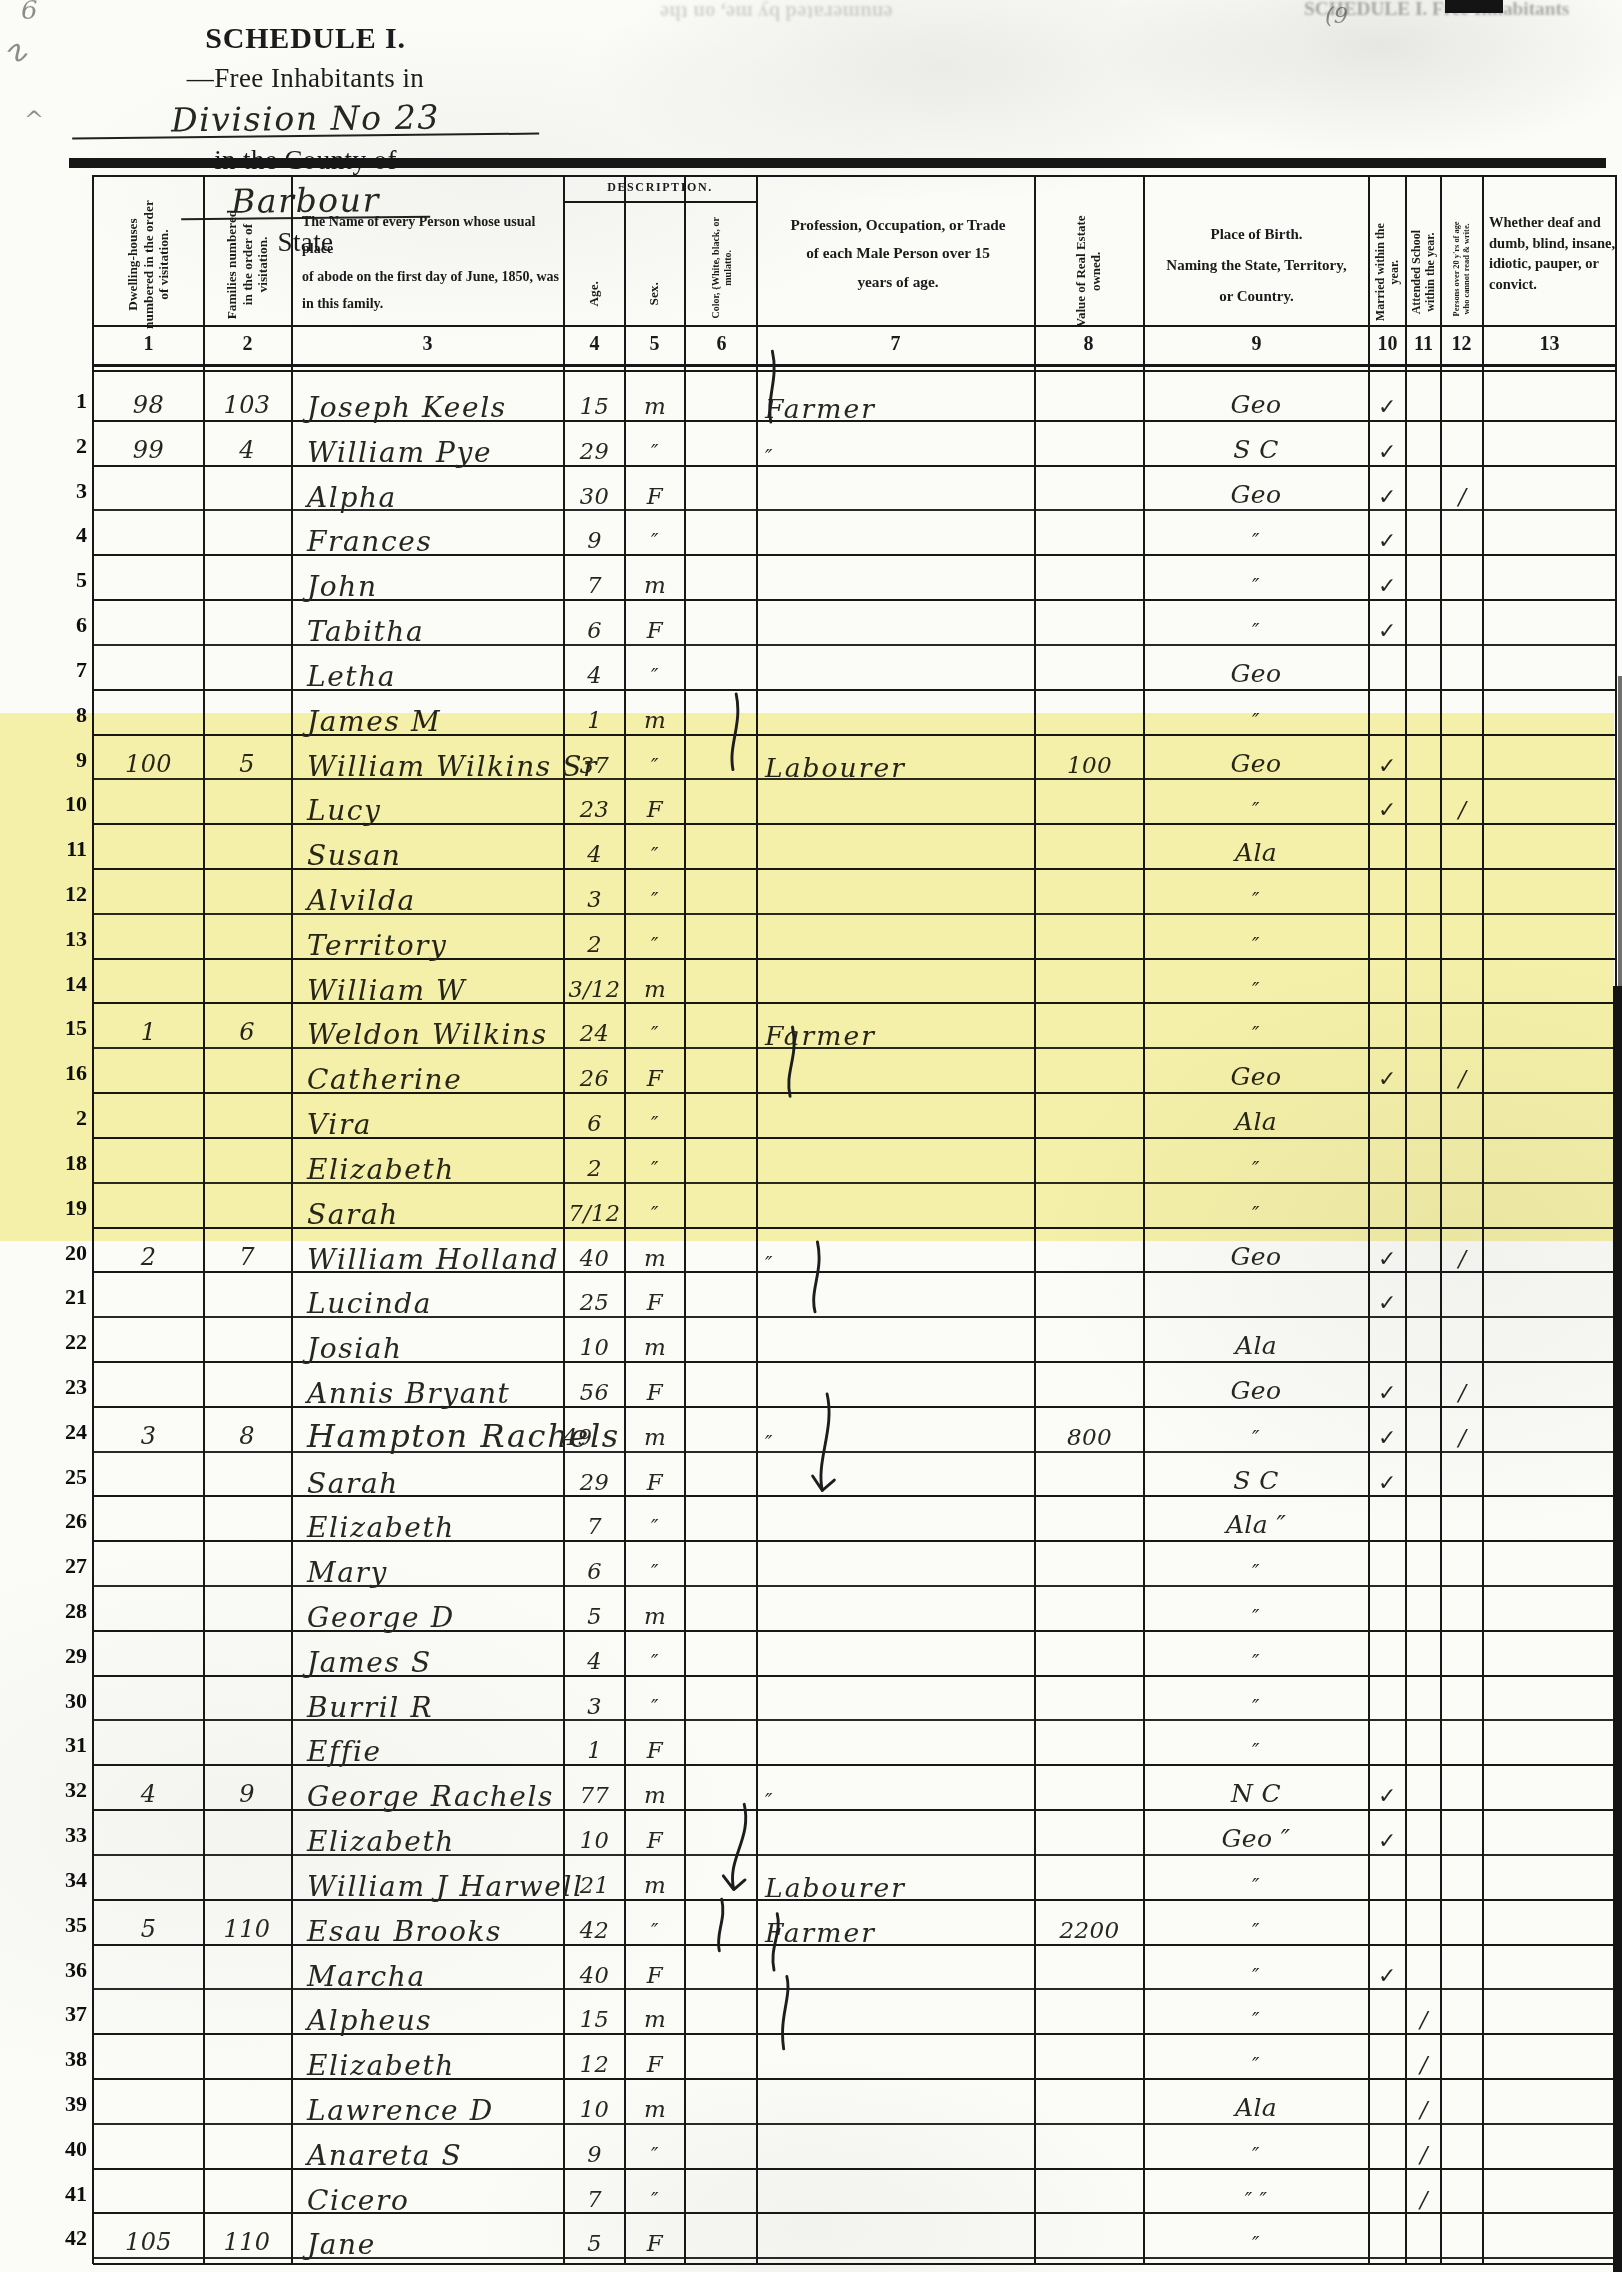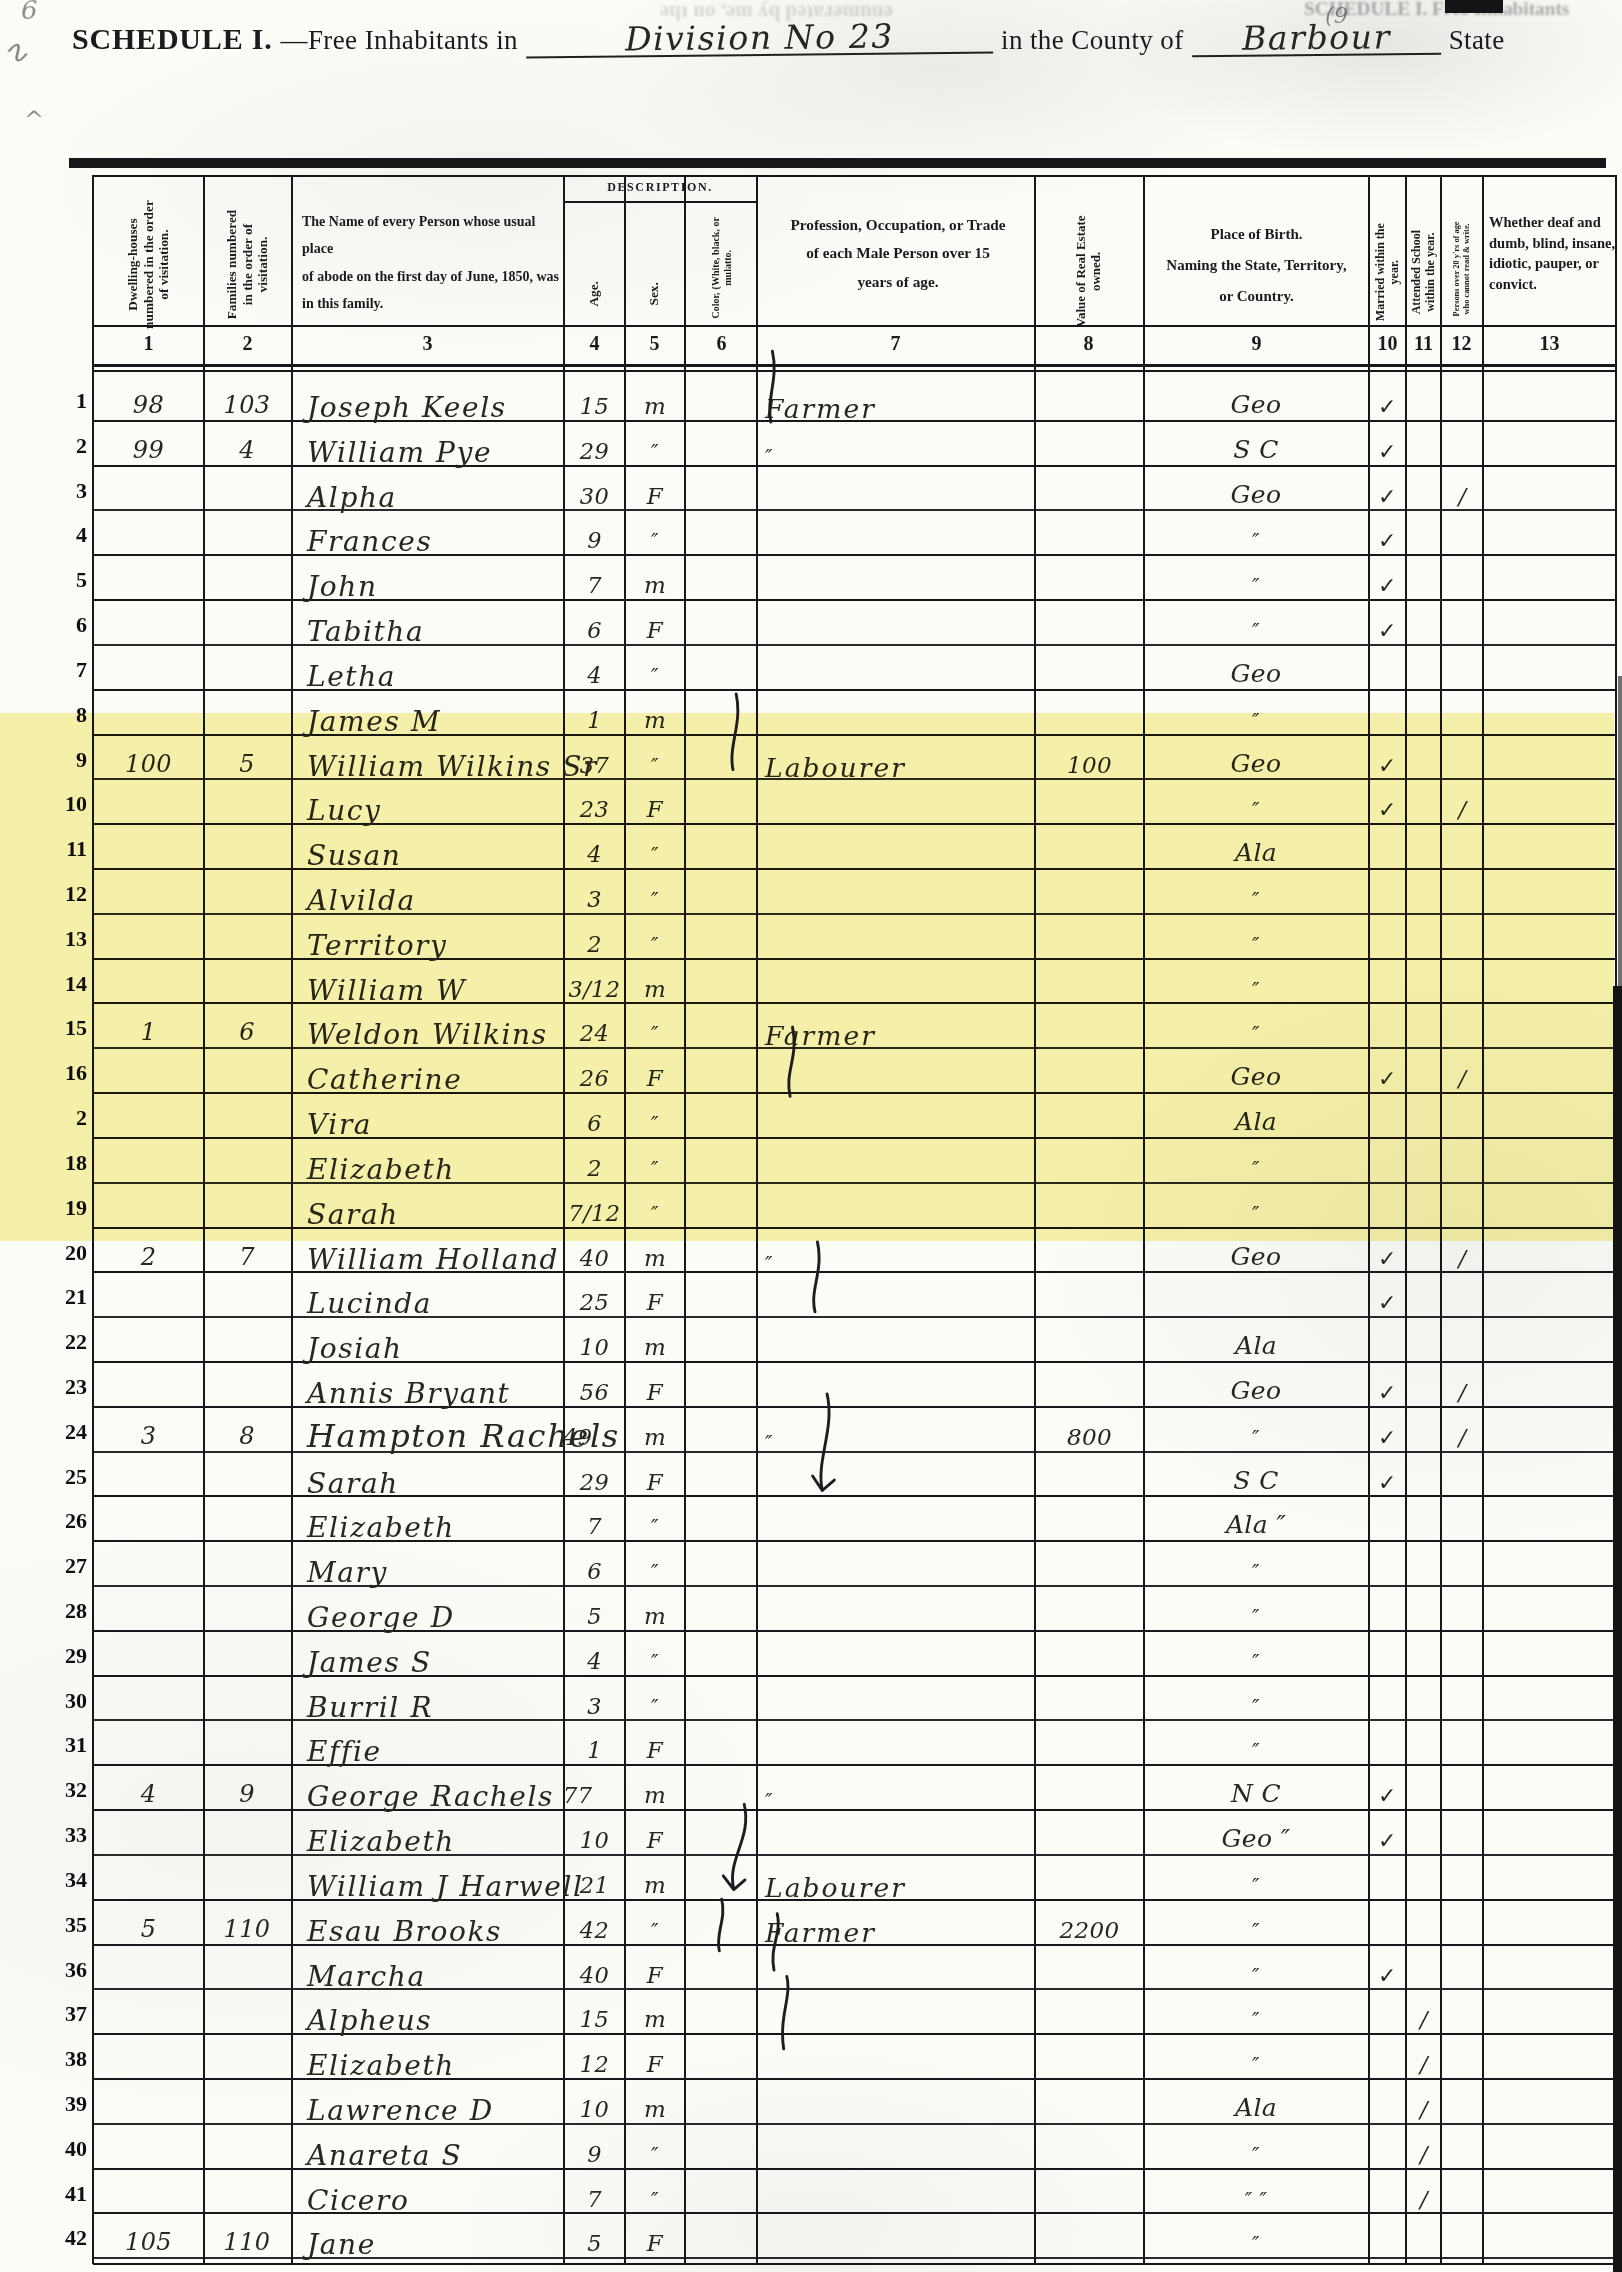--- a/index.html
+++ b/index.html
@@ -8,21 +8,21 @@
     background-color:#fbfbf8;
     background-image:
       radial-gradient(499px 193px at 58% 3%, rgba(90,90,90,0.10), rgba(0,0,0,0) 70%),
       radial-gradient(402px 161px at 85% 2%, rgba(80,80,80,0.12), rgba(0,0,0,0) 70%),
       radial-gradient(644px 241px at 30% 8%, rgba(100,100,100,0.06), rgba(0,0,0,0) 70%),
       radial-gradient(563px 402px at 90% 55%, rgba(110,110,110,0.07), rgba(0,0,0,0) 75%),
       radial-gradient(724px 402px at 15% 80%, rgba(110,110,110,0.05), rgba(0,0,0,0) 75%),
       radial-gradient(483px 241px at 50% 98%, rgba(90,90,90,0.06), rgba(0,0,0,0) 75%);}
   .printed{font-family:"Liberation Serif",serif;font-weight:bold;}
   .hw{font-family:"DejaVu Serif",serif;font-style:italic;color:#27261f;}
-  .headline{position:absolute;display:flex;align-items:flex-end;white-space:nowrap;}
+  .headline{position:absolute;display:flex;align-items:center;white-space:nowrap;flex-direction:column;}
   .h-label{font-size:27px;font-weight:normal;letter-spacing:0.4px;}
   .sched{font-size:30px;font-weight:bold;letter-spacing:0.8px;}
   .blank{display:inline-block;border-bottom:2.4px solid #20201c;text-align:center;
          font-size:33px;letter-spacing:1.6px;padding:0 8px 0 8px;line-height:1.0;transform:rotate(-0.6deg);}
   .blank.noline{border-bottom:none;}
   .marshal-title{font-size:20px;font-weight:bold;}
   .rule{position:absolute;background:#171717;}
   .vlabel{position:absolute;transform:rotate(-90deg);transform-origin:center center;
           text-align:center;font-weight:bold;line-height:1.18;}
   .hcell{position:absolute;font-weight:bold;}
@@ -414,21 +414,21 @@
         <div class="cell hw" style="left: 307px; bottom: -4px; position: absolute; font-size: 28px; letter-spacing: 1.6px;">Effie</div>
         <div class="cell hw" style="left: 563px; bottom: 0.8px; position: absolute; font-size: 22.5px; letter-spacing: 0.4px; width: 63px; text-align: center;">1</div>
         <div class="cell hw" style="left: 626px; bottom: 0.8px; position: absolute; font-size: 23px; letter-spacing: 0.4px; width: 58px; text-align: center;">F</div>
         <div class="cell hw" style="left: 1145px; bottom: 0.8px; position: absolute; font-size: 20px; letter-spacing: 0.4px; width: 222px; text-align: center;">″</div>
       </div>
       <div style="position: absolute; left: 0px; top: 1764px; width: 1622px; height: 45px;">
         <div class="rownum" style="left: 24px; width: 63px; bottom: 6.4px; position: absolute;">32</div>
         <div class="cell hw" style="left: 97px; bottom: 0.8px; position: absolute; font-size: 24px; letter-spacing: 0.4px; width: 103px; text-align: center;">4</div>
         <div class="cell hw" style="left: 206px; bottom: 0.8px; position: absolute; font-size: 24px; letter-spacing: 0.4px; width: 82px; text-align: center;">9</div>
         <div class="cell hw" style="left: 307px; bottom: -4px; position: absolute; font-size: 28px; letter-spacing: 1.6px;">George Rachels</div>
-        <div class="cell hw" style="left: 563px; bottom: 0.8px; position: absolute; font-size: 22.5px; letter-spacing: 0.4px; width: 63px; ">77</div>
+        <div class="cell hw" style="left: 563px; bottom: 0.8px; position: absolute; font-size: 22.5px; letter-spacing: 0.4px; width: 63px; text-align: center;">77</div>
         <div class="cell hw" style="left: 626px; bottom: 0.8px; position: absolute; font-size: 23px; letter-spacing: 0.4px; width: 58px; text-align: center;">m</div>
         <div class="cell hw" style="left: 765px; bottom: -4px; position: absolute; font-size: 20px; letter-spacing: 2px;">″</div>
         <div class="cell hw" style="left: 1145px; bottom: 0.8px; position: absolute; font-size: 25px; letter-spacing: 0.4px; width: 222px; text-align: center;">N C</div>
         <div class="cell hw" style="left: 1370px; bottom: 0.8px; position: absolute; font-size: 22px; letter-spacing: 0.4px; width: 35px; text-align: center; font-family: &quot;DejaVu Sans&quot;, sans-serif; font-style: normal; font-weight: bold;">✓</div>
       </div>
       <div style="position: absolute; left: 0px; top: 1809px; width: 1622px; height: 45px;">
         <div class="rownum" style="left: 24px; width: 63px; bottom: 6.4px; position: absolute;">33</div>
         <div class="cell hw" style="left: 307px; bottom: -4px; position: absolute; font-size: 28px; letter-spacing: 1.6px;">Elizabeth</div>
         <div class="cell hw" style="left: 563px; bottom: 0.8px; position: absolute; font-size: 22.5px; letter-spacing: 0.4px; width: 63px; text-align: center;">10</div>
         <div class="cell hw" style="left: 626px; bottom: 0.8px; position: absolute; font-size: 23px; letter-spacing: 0.4px; width: 58px; text-align: center;">F</div>

